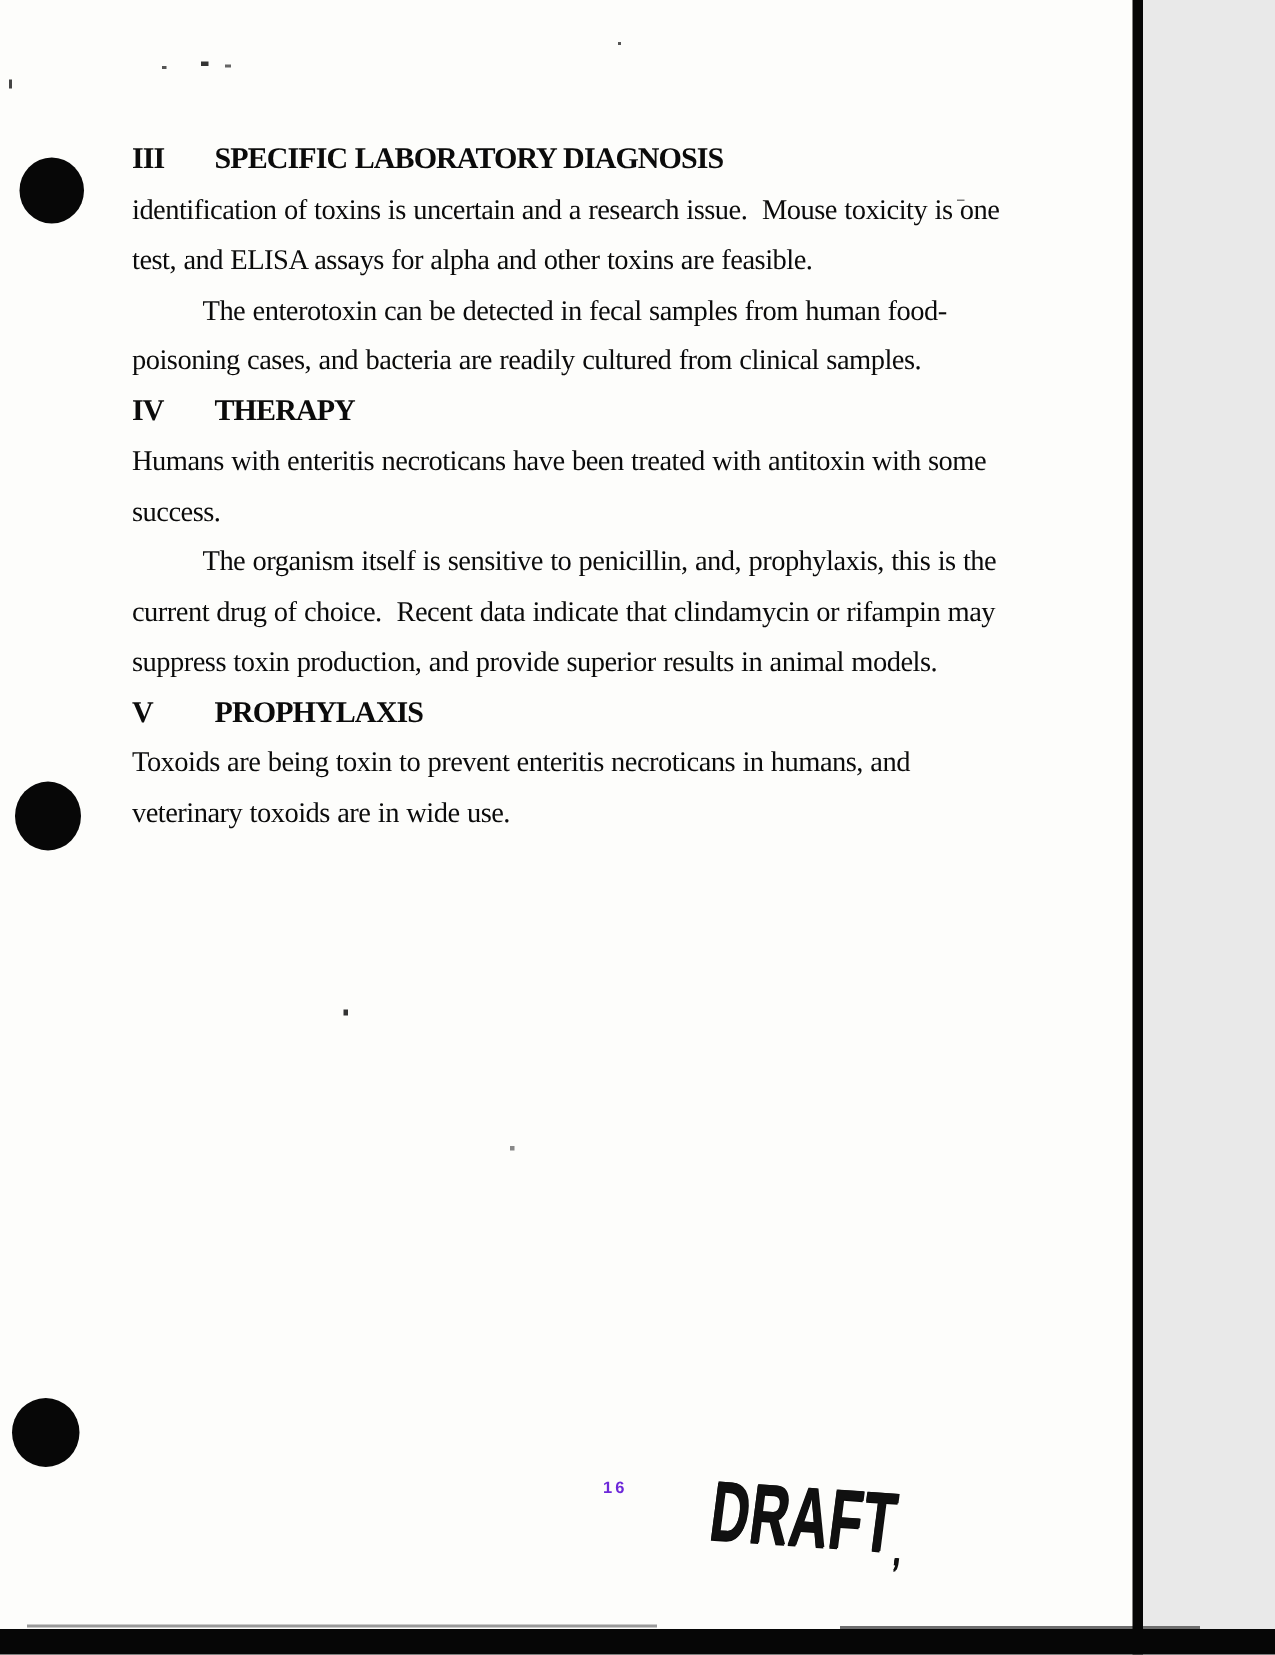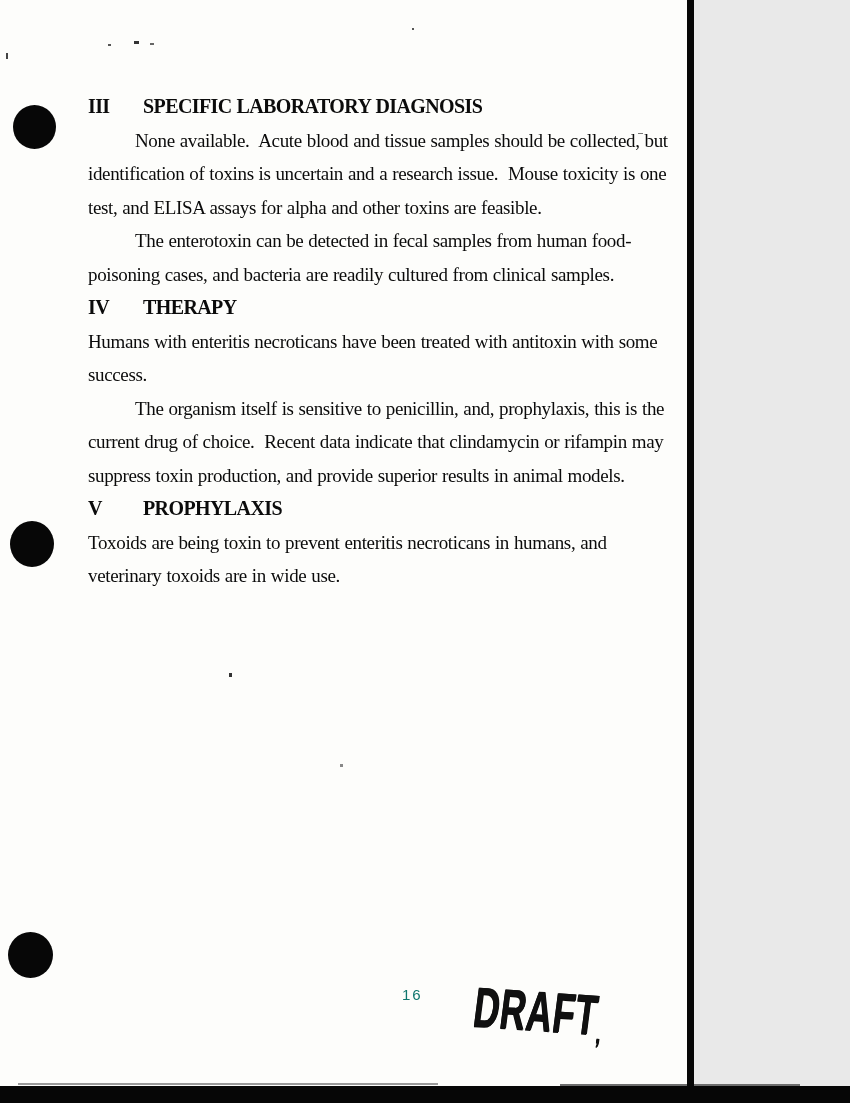--- a/index.html
+++ b/index.html
@@ -3,21 +3,21 @@
 <meta charset="utf-8">
 <style>
   html,body{margin:0;padding:0;}
   body{
     width:850px;height:1103px;
     background:#e9e9e9;
     font-family:"Liberation Serif", serif;
     overflow:hidden;
   }
   .page{
-    position:relative;width:694px;height:1103px;
+    position:relative;width:762px;height:1103px;
     background:#fdfdfb;color:#0b0b0b;
   }
   
   .hole{position:absolute;background:#070707;border-radius:50%;}
   .hole1{left:13px;top:105px;width:43px;height:44px;}
   .hole2{left:10px;top:521px;width:44px;height:46px;}
   .hole3{left:8px;top:932px;width:45px;height:46px;}
   
   .text-block{
     position:absolute;left:88px;top:90px;width:700px;
@@ -28,21 +28,21 @@
     letter-spacing:-0.35px;word-spacing:0.5px;
   }
   .line.indent{padding-left:47px;}
   .line.heading{font-weight:bold;font-size:20px;letter-spacing:-0.6px;}
   .line.heading .numeral{display:inline-block;width:55px;}
   .u{text-decoration:underline;text-decoration-thickness:1.5px;text-underline-offset:3px;}
   
   .page-number{
     position:absolute;left:402px;top:986px;
     font-family:"Liberation Sans", sans-serif;
-    font-weight:normal;font-size:15px;letter-spacing:2px;color:#0f766e;
+    font-weight:bold;font-size:11px;letter-spacing:2px;color:#6d28d9;
   }
   .stamp{
     position:absolute;left:474px;top:974px;
     font-family:"Liberation Sans", sans-serif;
     font-weight:900;font-size:56px;letter-spacing:1px;color:#101010;
     transform:scaleX(0.64) skewX(-9deg) rotate(2.5deg);
     transform-origin:0 50%;
     text-shadow:1px 0 0 #101010, 0 1px 0 #0a0a0a;
     white-space:nowrap;
   }
@@ -59,21 +59,20 @@
 <body>
 
 <div class="page">
 
   <div class="hole hole1"></div>
   <div class="hole hole2"></div>
   <div class="hole hole3"></div>
 
   <div class="text-block">
       <div class="line heading"><span class="numeral">III</span><span>SPECIFIC LABORATORY DIAGNOSIS</span></div>
-      <div class="line indent"><span>None available.  Acute blood and tissue samples should be collected, but</span></div>
       <div class="line"><span>identification of toxins is uncertain and a research issue.  Mouse toxicity is one</span></div>
       <div class="line"><span>test, and ELISA assays for alpha and other toxins are feasible.</span></div>
       <div class="line indent"><span>The enterotoxin can be detected in fecal samples from human food-</span></div>
       <div class="line"><span>poisoning cases, and bacteria are readily cultured from clinical samples.</span></div>
       <div class="line heading"><span class="numeral">IV</span><span>THERAPY</span></div>
       <div class="line"><span>Humans with enteritis necroticans have been treated with antitoxin with some</span></div>
       <div class="line"><span>success.</span></div>
       <div class="line indent"><span>The organism itself is sensitive to penicillin, and, prophylaxis, this is the</span></div>
       <div class="line"><span>current drug of choice.  Recent data indicate that clindamycin or rifampin may</span></div>
       <div class="line"><span>suppress toxin production, and provide superior results in animal models.</span></div>

